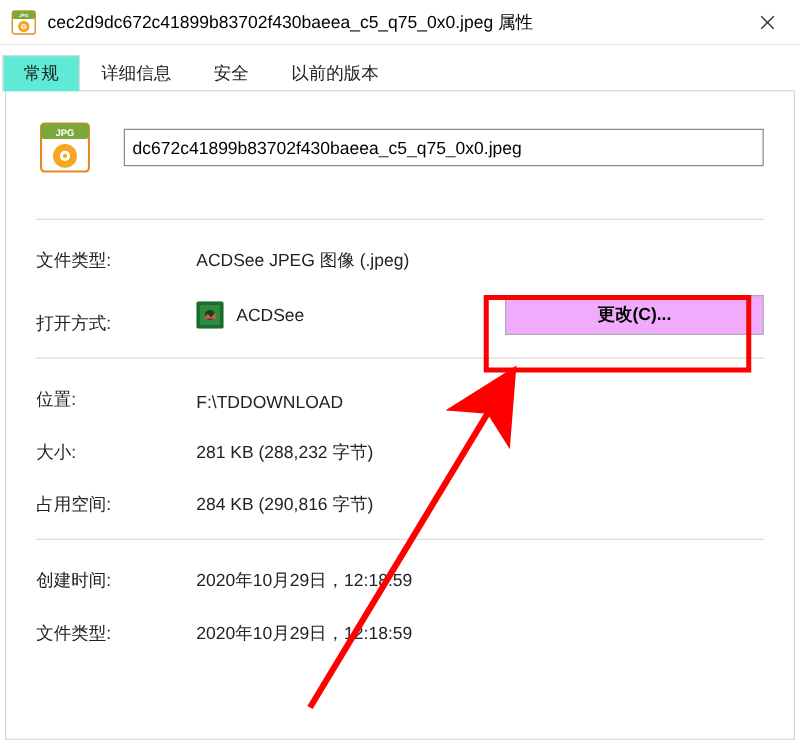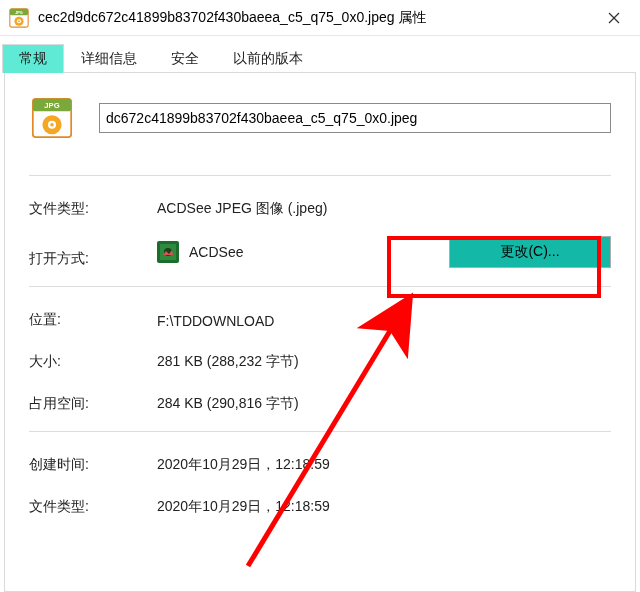--- a/index.html
+++ b/index.html
@@ -116,28 +116,29 @@
     flex: 1;
     display: flex;
     align-items: center;
     gap: 10px;
   }
   .app-icon {
     width: 22px; height: 22px;
     flex-shrink: 0;
   }
   .change-btn {
-    width: 162px;
+    width: 207px;
     height: 32px;
-    background: #14b8a6;
+    background: #f0abfc;
     border: 1px solid #adadad;
     font-size: 14px;
     font-family: inherit;
     cursor: pointer;
     margin-left: auto;
+    font-weight: bold;
   }
 
   
   .anno-box {
     position: absolute;
     pointer-events: none;
     border: 4px solid #ff0000;
     top: 163px;
     left: 382px;
     width: 214px;

